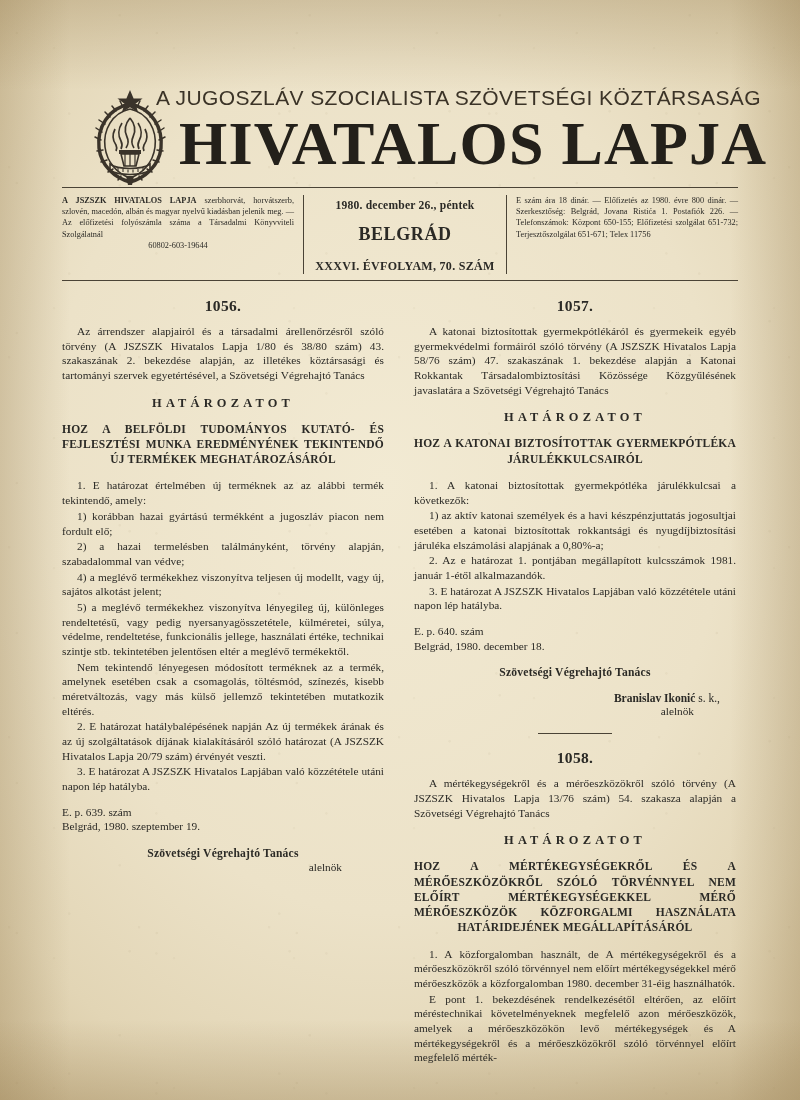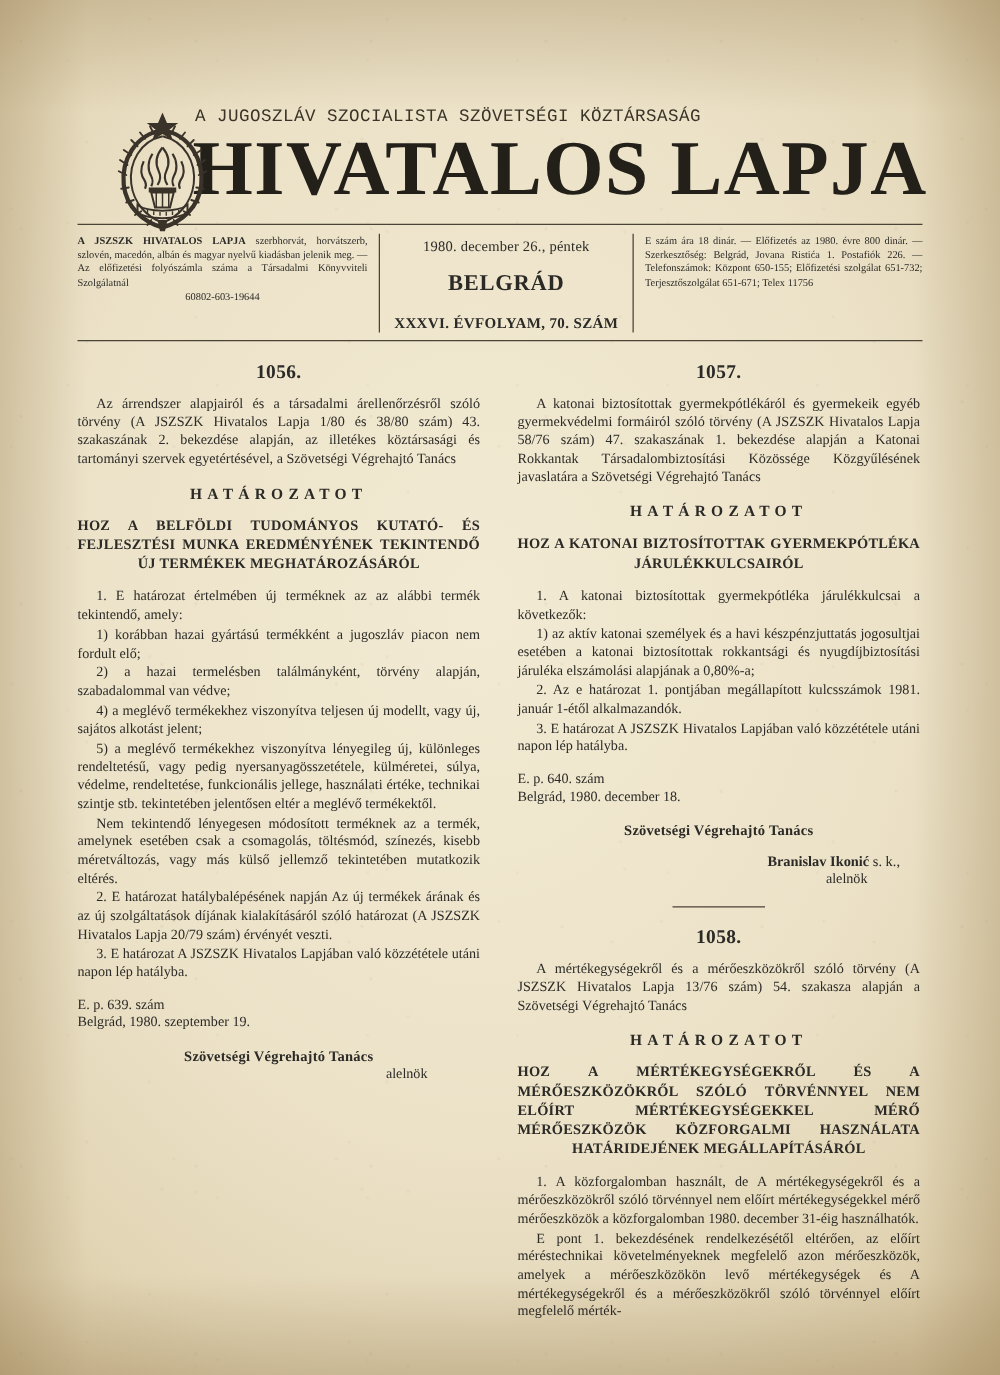--- a/index.html
+++ b/index.html
@@ -70,36 +70,37 @@
   }
   .emblem {
     position: absolute;
     left: 26px;
     top: 90px;
     width: 84px;
     height: 96px;
   }
   .mast-text { margin-left: 92px; }
   .mast-line1 {
-    font-family: Liberation Mono, monospace;
-    font-size: 14px;
+    font-family: Liberation Sans, sans-serif;
+    font-size: 21px;
     letter-spacing: .4px;
     color: #3b3327;
     white-space: nowrap;
     padding-left: 2px;
   }
   .mast-line2 {
     font-family: "Liberation Serif", serif;
     font-weight: bold;
     font-size: 62px;
     line-height: 1.02;
     letter-spacing: 1.2px;
     margin-top: 2px;
     color: #23201a;
     white-space: nowrap;
+    padding-left: 25px;
   }
 
   .mast-rule {
     border: 0;
     border-top: 1.4px solid #4a4336;
     margin: 12px 0 0 0;
   }
 
   
   .infobar {
@@ -117,21 +118,21 @@
   }
   .info-left b { font-weight: bold; }
   .info-center {
     flex: 1;
     text-align: center;
     border-left: 1.2px solid #4a4336;
     border-right: 1.2px solid #4a4336;
     padding: 3px 8px 0 8px;
     font-family: "Liberation Serif", serif;
   }
-  .info-center .ic-date { font-size: 11.6px; font-weight: normal; letter-spacing: .2px; }
+  .info-center .ic-date { font-size: 11.6px; font-weight: bold; letter-spacing: .2px; }
   .info-center .ic-city { font-size: 18px; font-weight: bold; margin-top: 8px; letter-spacing: .6px; }
   .info-center .ic-vol  { font-size: 12px; font-weight: bold; margin-top: 12px; letter-spacing: .3px; }
   .info-right {
     width: 222px;
     text-align: justify;
     padding-left: 9px;
     font-family: "Liberation Serif", serif;
   }
   .acct { display: block; text-align: center; }
 

